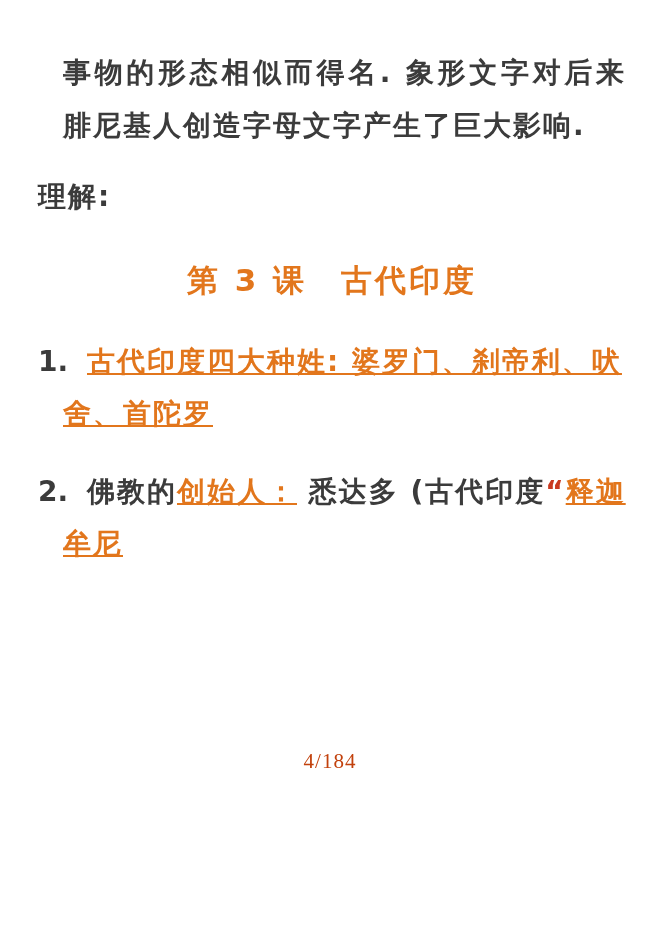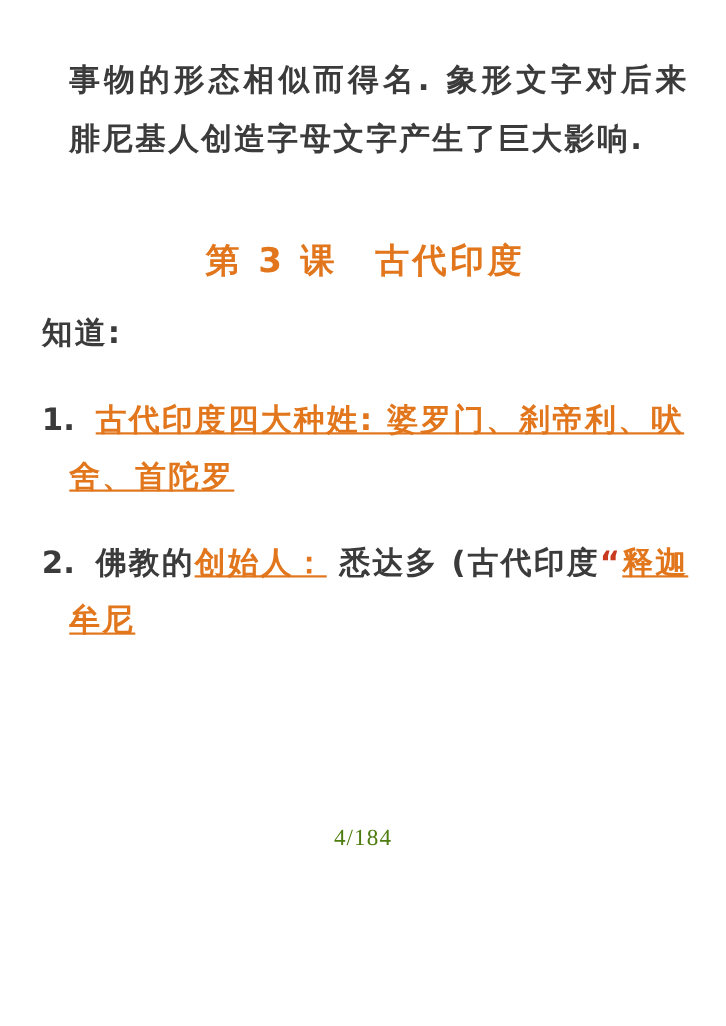--- a/index.html
+++ b/index.html
@@ -37,21 +37,21 @@
     letter-spacing:2px;
   }
   .para{
     margin-top:20px;
     font-size:28px;
     letter-spacing:2px;
     line-height:1.92;
     text-align:justify;
   }
   .heading{
-    margin-top:64px;
+    margin-top:44px;
     text-align:center;
     font-size:31px;
     letter-spacing:3px;
     color:var(--accent-orange);
   }
   .list{
     margin-top:34px;
   }
   .list-item{
     position:relative;
@@ -75,36 +75,36 @@
   .seg-orange{color:var(--accent-orange);text-decoration:underline;}
   .seg-red{color:var(--accent-red);}
   .footer{
     position:absolute;
     left:0;right:0;
     bottom:10px;
     text-align:center;
     font-family:"Liberation Serif","DejaVu Serif",serif;
     font-weight:normal;
     font-size:21px;
-    color:#4d7c0f;
+    color:#c2410c;
     letter-spacing:1px;
   }
 </style>
 </head>
 <body>
 
 <div class="doc">
 
   <p class="intro">事物的形态相似而得名. 象形文字对后来腓尼基人创造字母文字产生了巨大影响.</p>
 
+  <div class="label">理解:</div>
 
 
   <div class="heading">第 3 课　古代印度</div>
 
-  <div class="label">知道:</div>
 
   <div class="list">
 
     <div class="list-item">
       <span class="num">1.</span>
       <span class="body">
         <span class="seg-orange">古代印度四大种姓: 婆罗门、刹帝利、吠舍、首陀罗</span>
       </span>
     </div>
 

